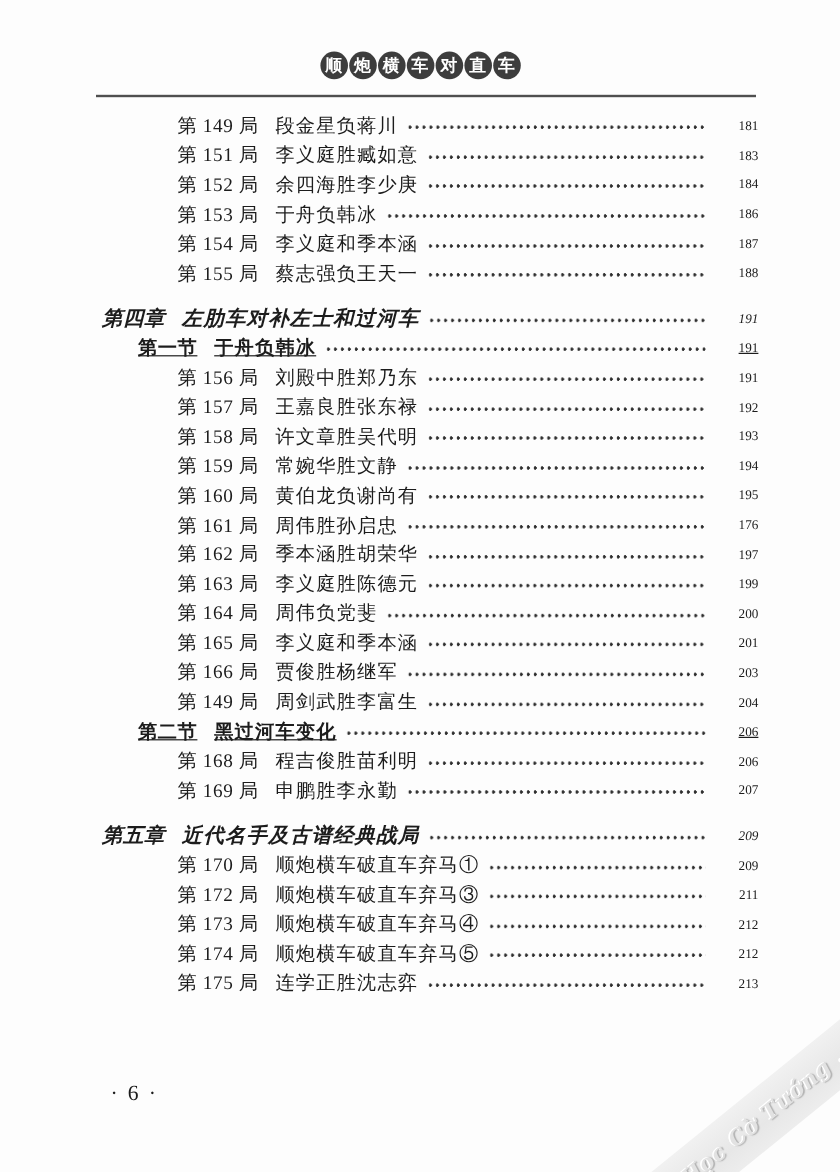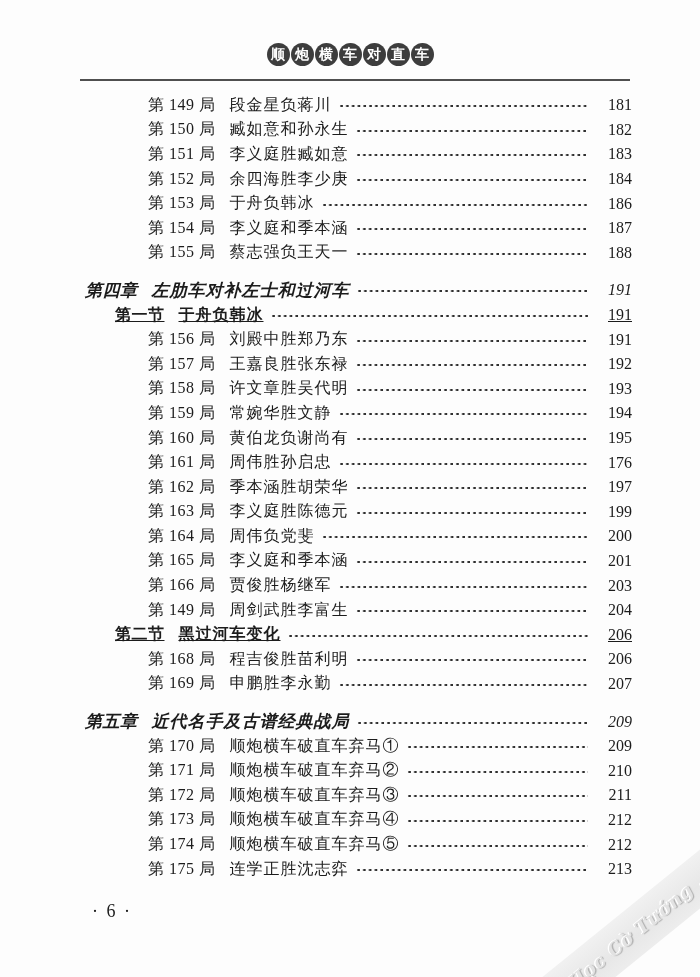--- a/index.html
+++ b/index.html
@@ -38,21 +38,21 @@
   .row.game { padding-left:63px; }
   .num { white-space:nowrap; margin-right:14px; letter-spacing:0.5px; }
   .title { white-space:nowrap; letter-spacing:1px; }
   .leader {
     flex:1 1 auto; height:6px; margin:2px 8px 0 7px; min-width:12px;
     background-image:radial-gradient(circle at 2.6px 3px, #2e2e2e 1.15px, transparent 1.45px);
     background-size:5.8px 6px; background-repeat:repeat-x;
   }
   .pagenum {
     width:36px; text-align:right; white-space:nowrap; flex:0 0 auto;
-    font-family:"Liberation Serif", serif; font-weight:normal; font-size:16px;
+    font-family:"Liberation Serif", serif; font-weight:normal; font-size:11px;
   }
   
   .folio {
     position:absolute; left:92px; bottom:55px;
     font-size:18px; letter-spacing:2px;
   }
   
   .watermark {
     position:absolute; right:-105px; bottom:-10px; width:420px; height:46px;
     background:linear-gradient(180deg,#f1f1f1 0%,#e7e7e7 60%,#ededed 100%);
@@ -84,26 +84,20 @@
   <div class="rule"></div>
 
   <div class="toc">
       <div class="row game">
         <span class="num">第 149 局</span>
         <span class="title">段金星负蒋川</span>
         <span class="leader"></span>
         <span class="pagenum">181</span>
       </div>
       <div class="row game">
-        <span class="num">第 150 局</span>
-        <span class="title">臧如意和孙永生</span>
-        <span class="leader"></span>
-        <span class="pagenum">182</span>
-      </div>
-      <div class="row game">
         <span class="num">第 151 局</span>
         <span class="title">李义庭胜臧如意</span>
         <span class="leader"></span>
         <span class="pagenum">183</span>
       </div>
       <div class="row game">
         <span class="num">第 152 局</span>
         <span class="title">余四海胜李少庚</span>
         <span class="leader"></span>
         <span class="pagenum">184</span>
@@ -234,26 +228,20 @@
         <span class="leader"></span>
         <span class="pagenum">209</span>
       </div>
       <div class="row game">
         <span class="num">第 170 局</span>
         <span class="title">顺炮横车破直车弃马①</span>
         <span class="leader"></span>
         <span class="pagenum">209</span>
       </div>
       <div class="row game">
-        <span class="num">第 171 局</span>
-        <span class="title">顺炮横车破直车弃马②</span>
-        <span class="leader"></span>
-        <span class="pagenum">210</span>
-      </div>
-      <div class="row game">
         <span class="num">第 172 局</span>
         <span class="title">顺炮横车破直车弃马③</span>
         <span class="leader"></span>
         <span class="pagenum">211</span>
       </div>
       <div class="row game">
         <span class="num">第 173 局</span>
         <span class="title">顺炮横车破直车弃马④</span>
         <span class="leader"></span>
         <span class="pagenum">212</span>

